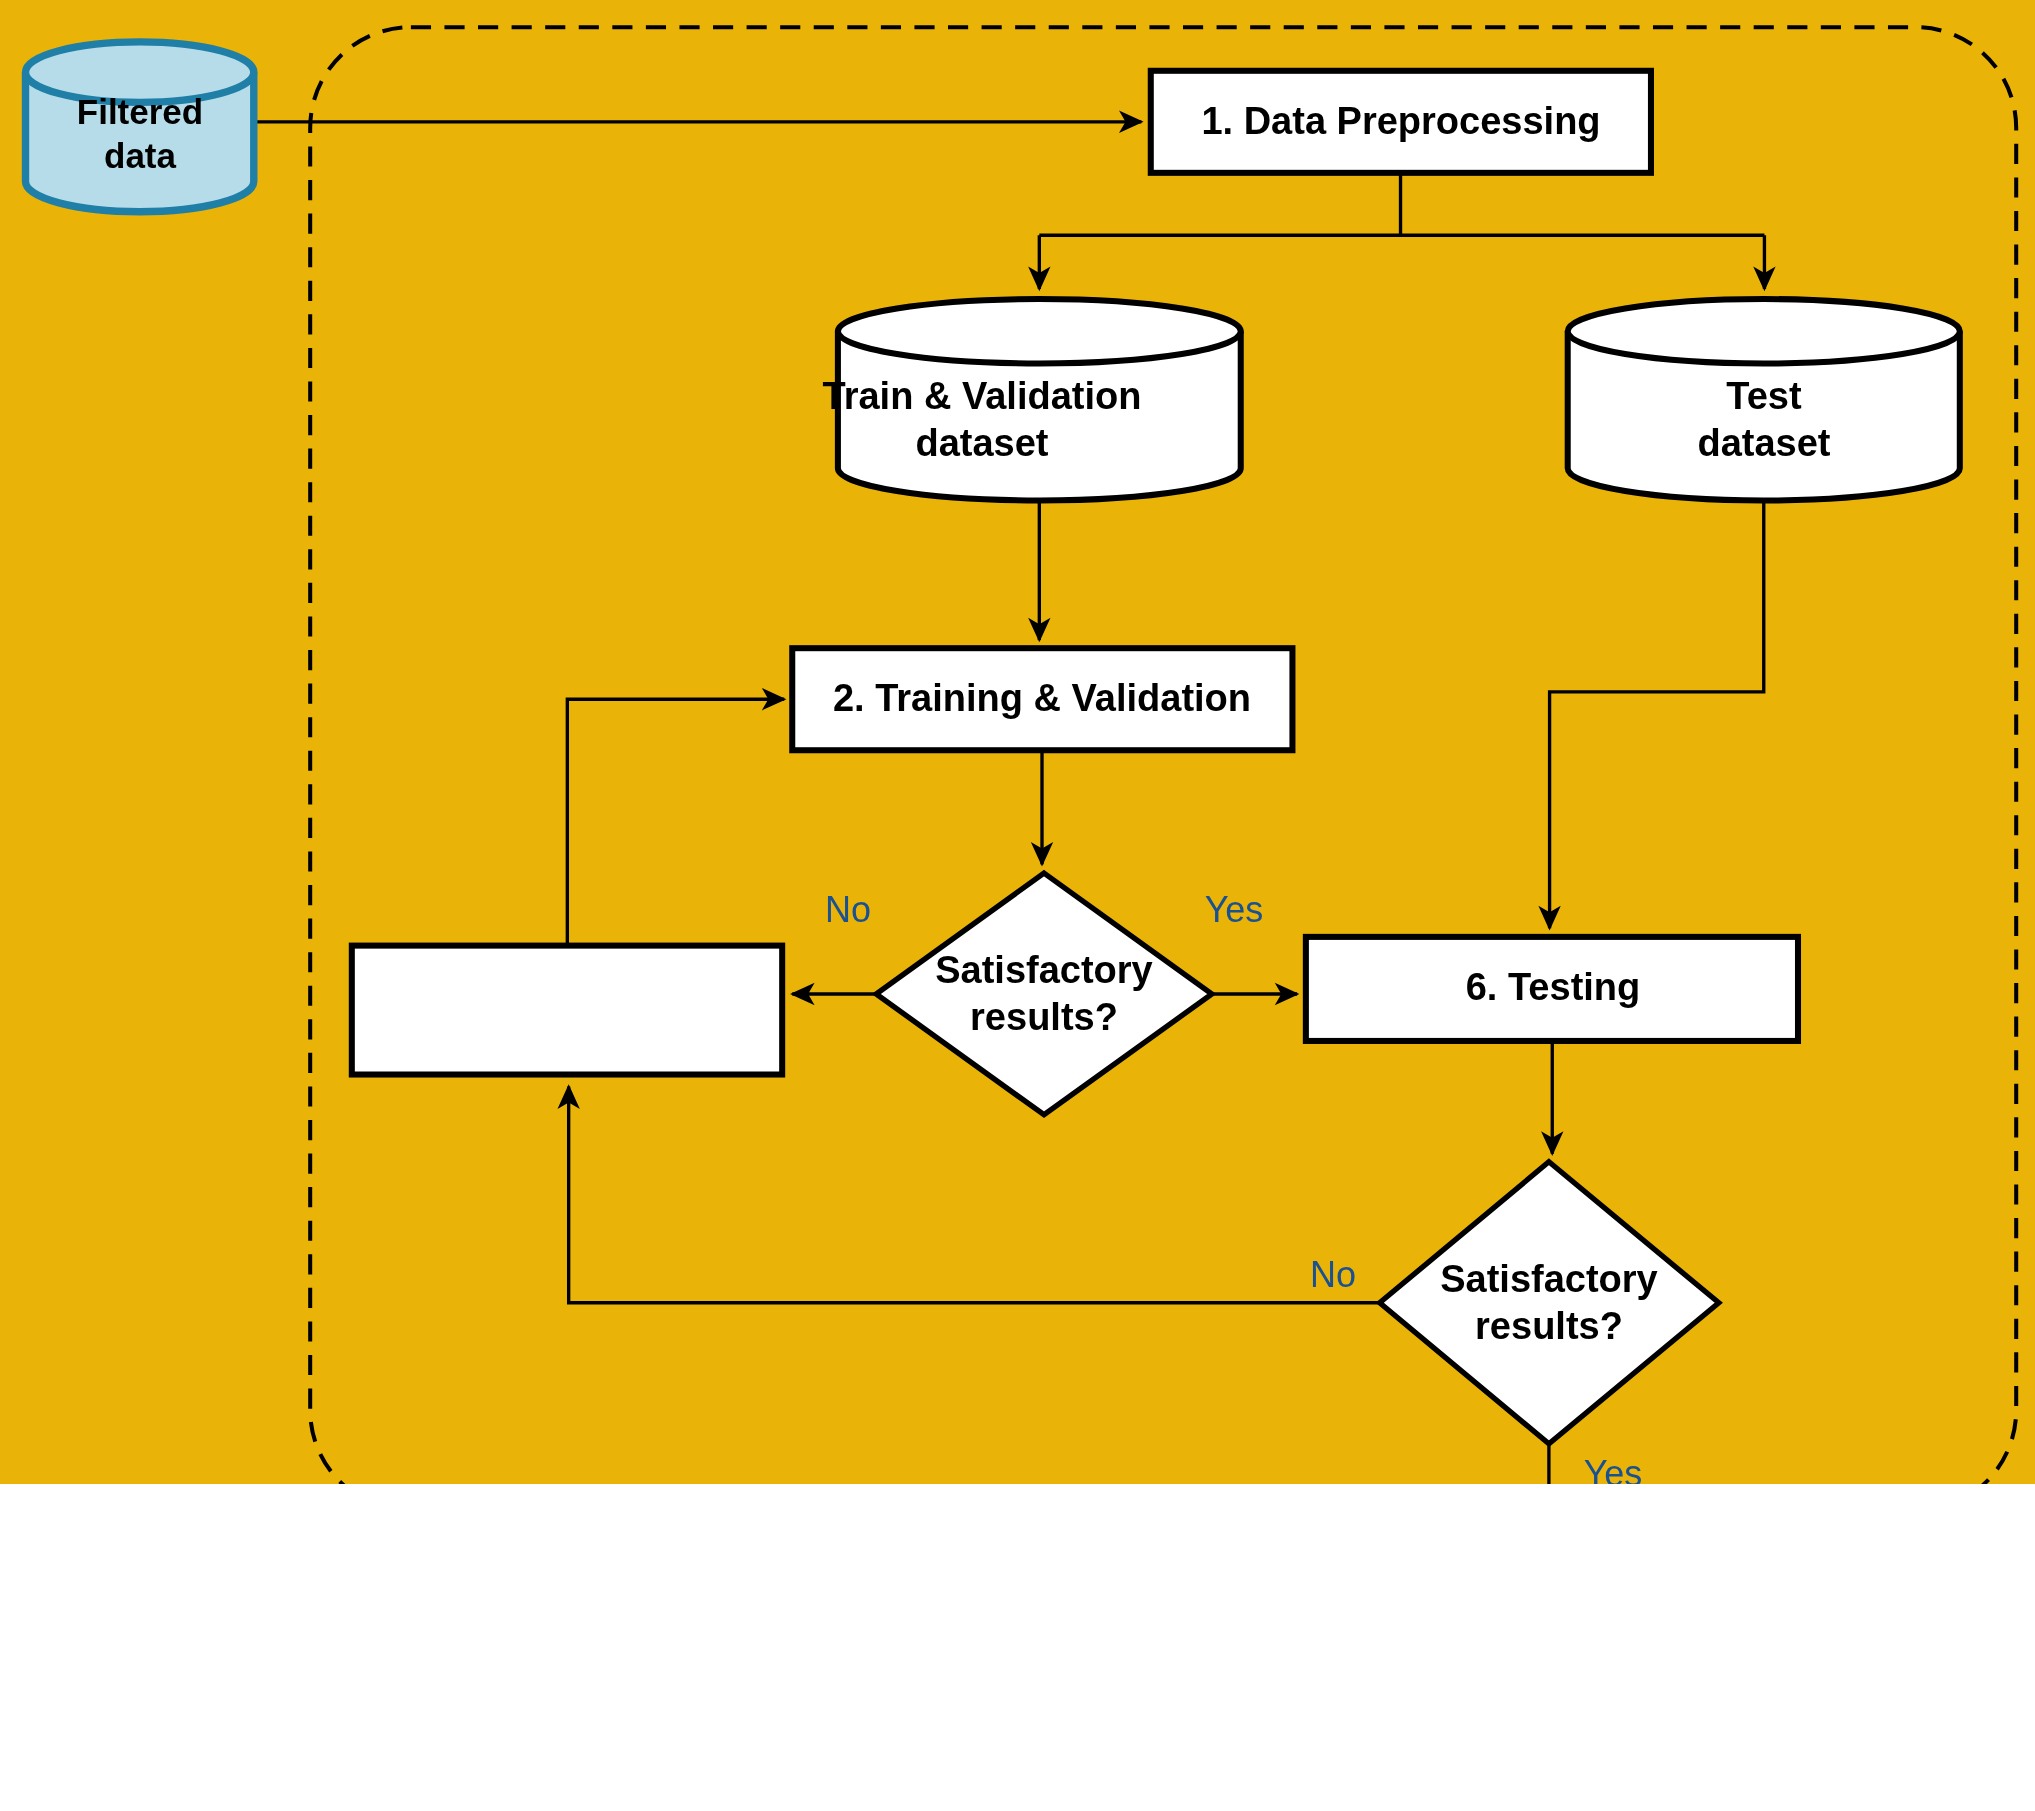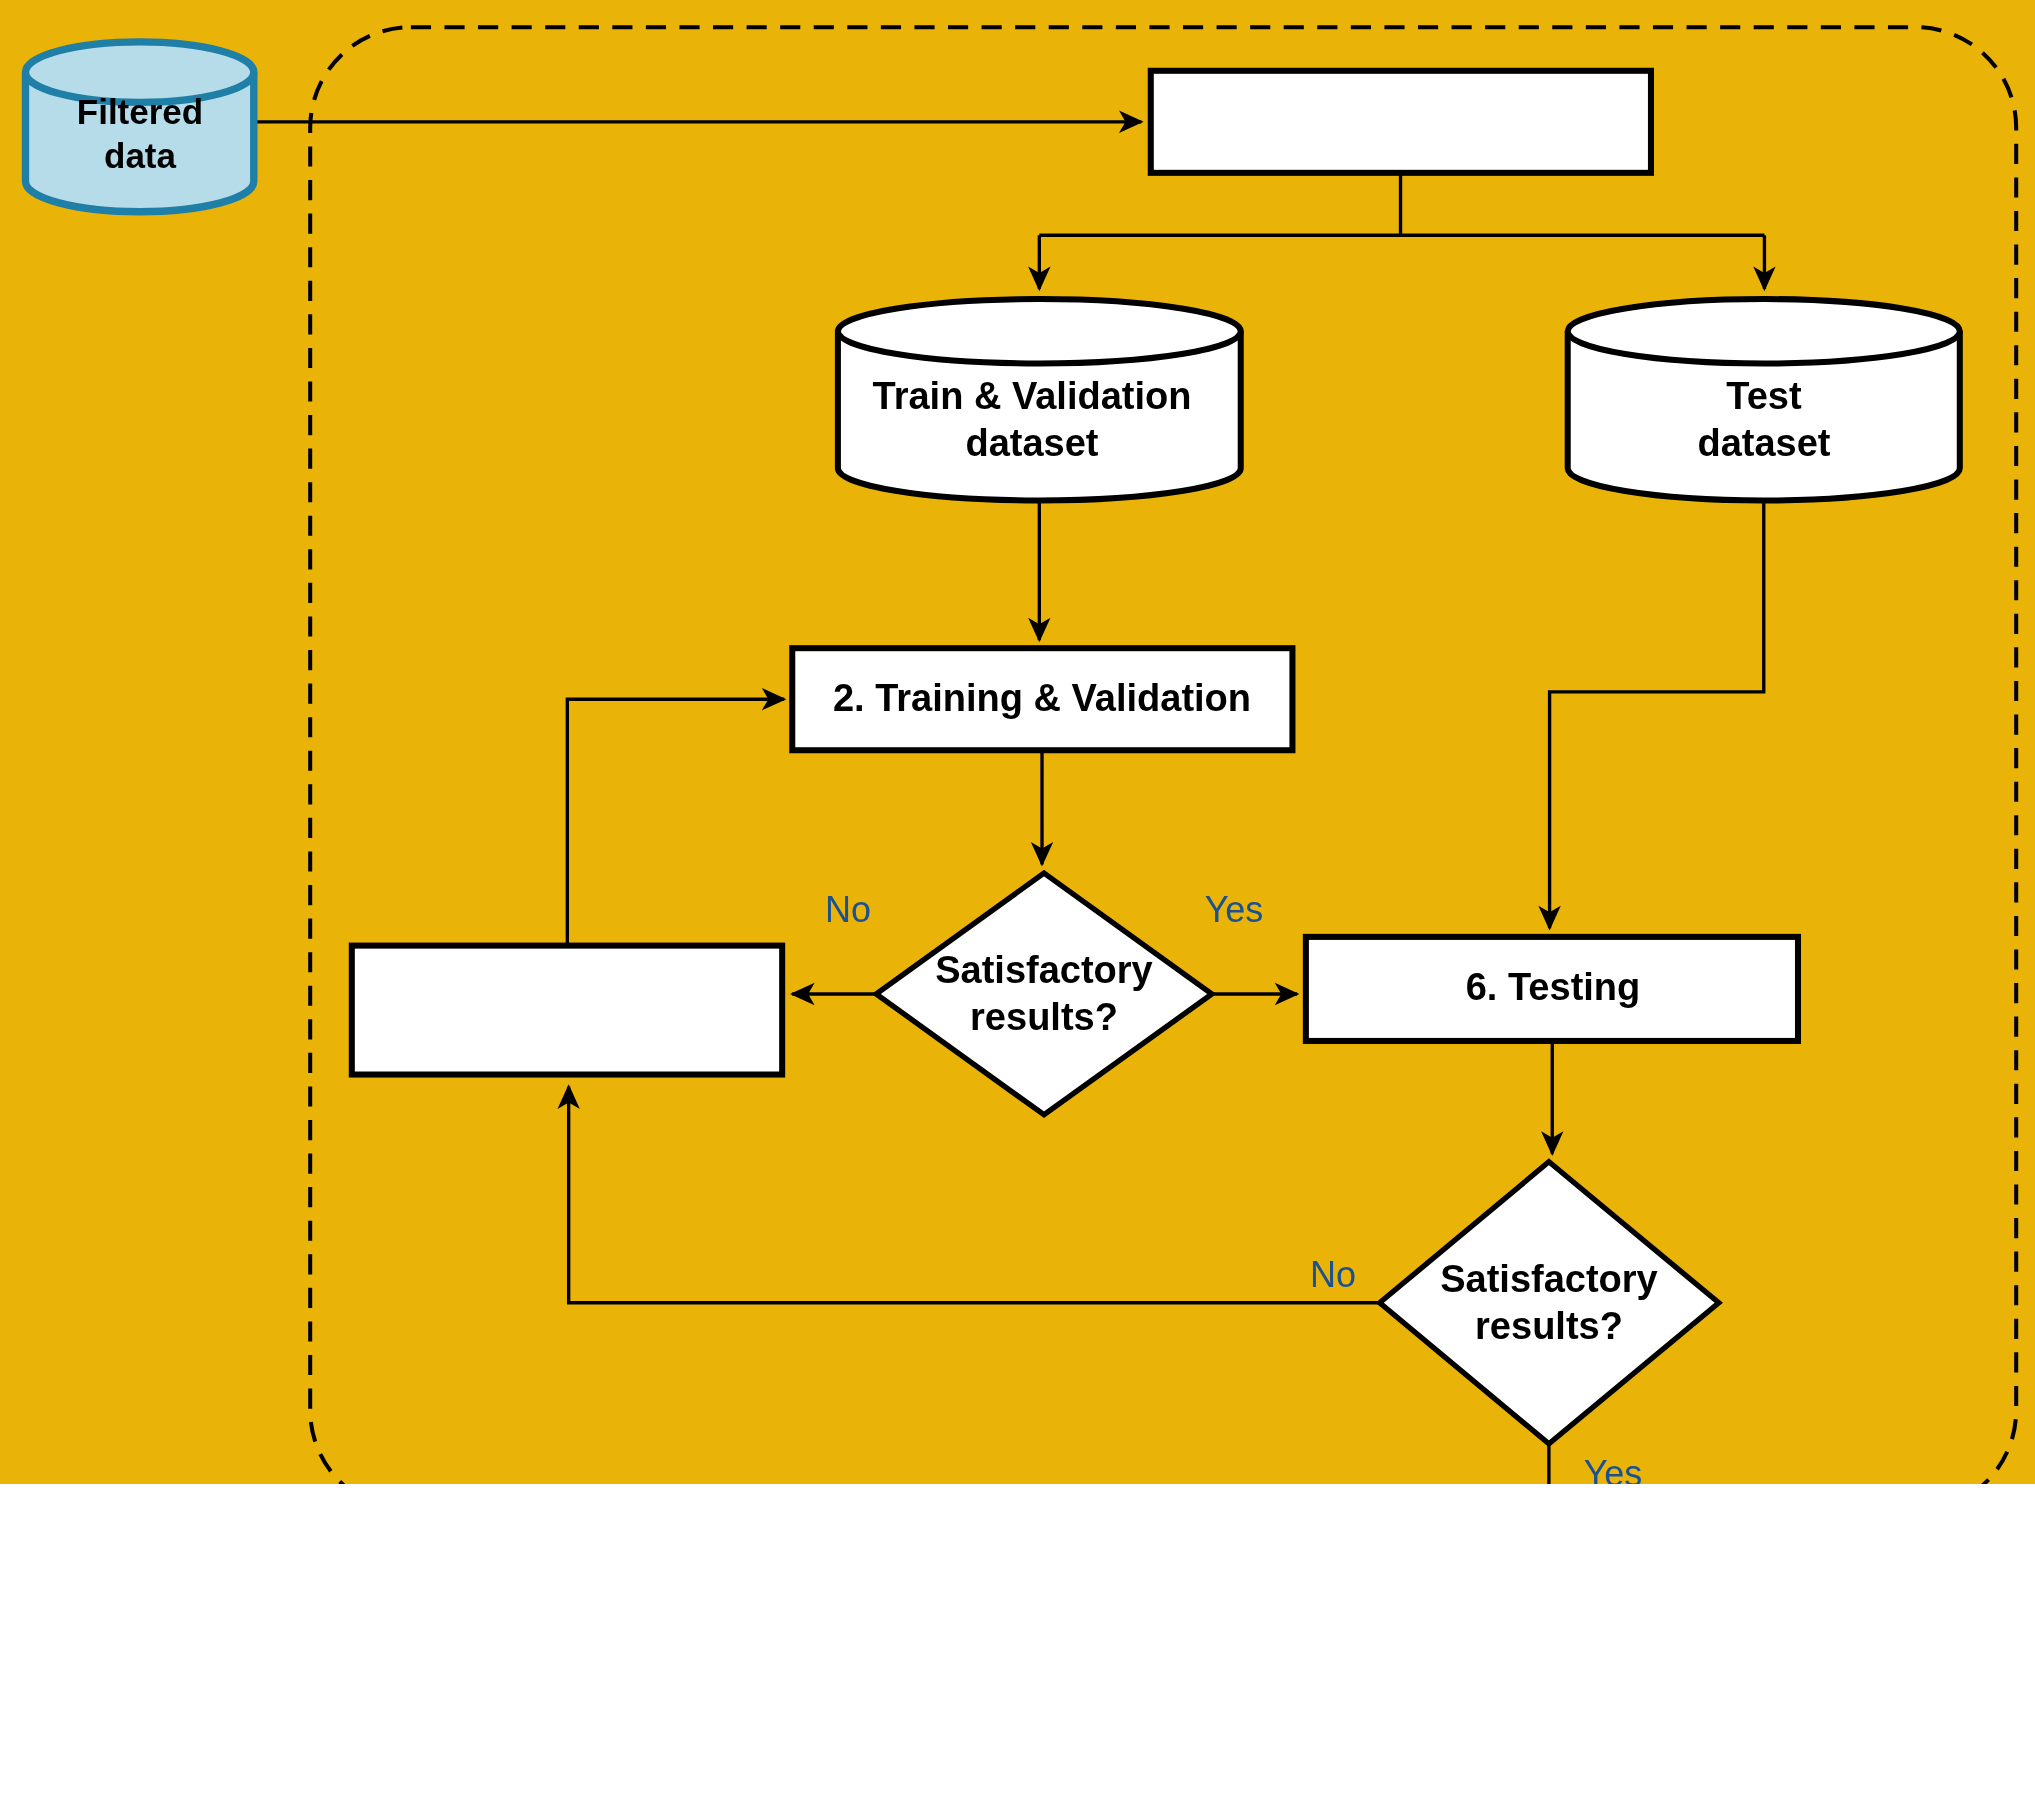--- a/index.html
+++ b/index.html
@@ -100,22 +100,23 @@
     <g stroke-linejoin="round">
       <polygon points="2075,2392 2468,2392 2518,2442 2125,2442" stroke-width="7" fill="#F1C9C4" stroke="#B04538"></polygon>
       <polygon points="2075,2392 2125,2442 2125,2694 2075,2646" stroke-width="7" fill="#F1C9C4" stroke="#B04538"></polygon>
       <rect x="2125" y="2442" width="393" height="252" stroke-width="7" fill="#F8D6D2" stroke="#B04538"></rect>
     </g>
   </svg>
 
   <div class="node-label" style="left:140px;top:134px;width:215px;height:134px;font-size:35px;">Filtered
 data</div>
 
+  <div class="node-label" style="left:1401px;top:122px;width:483px;height:94px;">1. Data Preprocessing</div>
 
-  <div class="node-label" style="left:1032px;top:420px;width:389px;height:148px;">Train &amp; Validation
+  <div class="node-label" style="left:982px;top:420px;width:389px;height:148px;">Train &amp; Validation
 dataset</div>
 
   <div class="node-label" style="left:1764px;top:420px;width:376px;height:148px;">Test
 dataset</div>
 
   <div class="node-label" style="left:1042px;top:699px;width:490px;height:94px;">2. Training &amp; Validation</div>
 
   <div class="node-label" style="left:1044px;top:994px;width:309px;height:188px;">Satisfactory
 results?</div>
 

